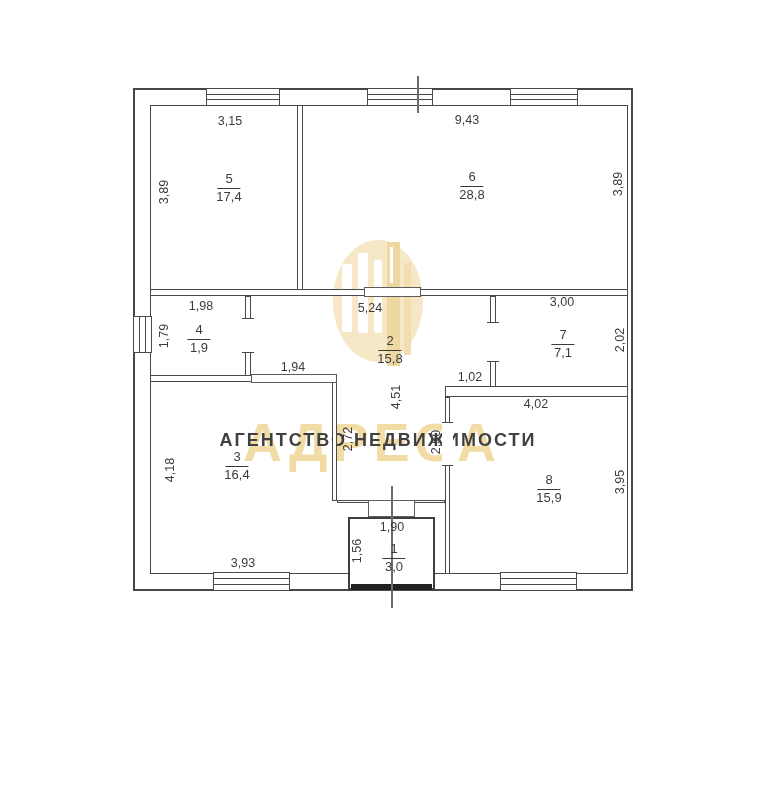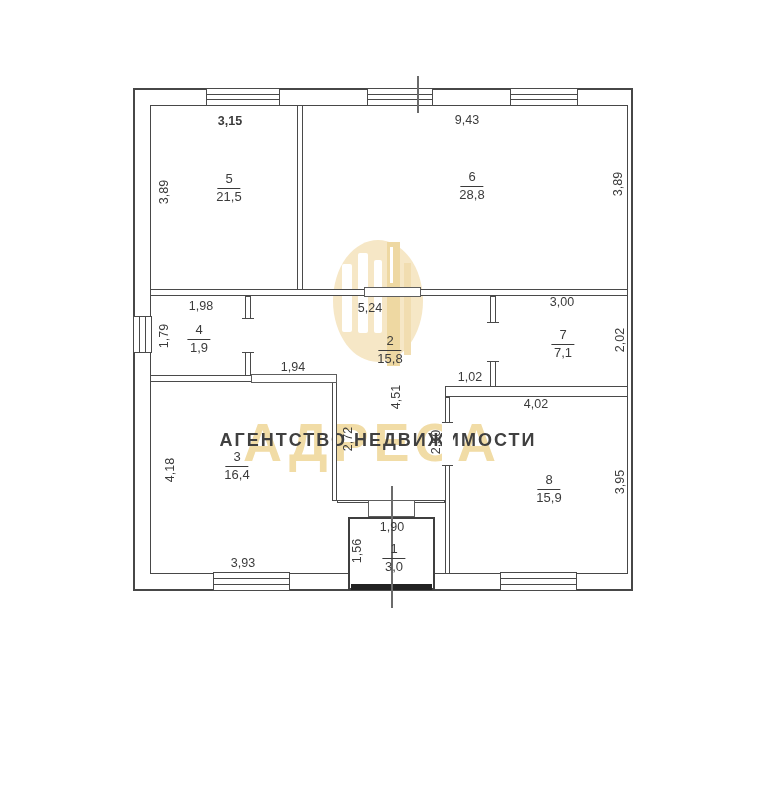--- a/index.html
+++ b/index.html
@@ -85,21 +85,21 @@
   <div class="window h" style="left:206px;top:88px;width:74px;height:18px;"></div>
   <div class="window h" style="left:367px;top:88px;width:66px;height:18px;"></div>
   <div class="window h" style="left:510px;top:88px;width:68px;height:18px;"></div>
   <div class="window v" style="left:133px;top:316px;width:19px;height:37px;"></div>
   <div class="window h" style="left:213px;top:572px;width:77px;height:19px;"></div>
   <div class="window h" style="left:500px;top:572px;width:77px;height:19px;"></div>
 
   <div class="axis" style="left:417px;top:76px;height:37px;"></div>
   <div class="axis" style="left:391px;top:486px;height:122px;"></div>
 
-  <div class="dim" style="left:230px;top:121px;font-weight:bold;">3,15</div>
+  <div class="dim" style="left:230px;top:121px;">3,15</div>
   <div class="dim" style="left:467px;top:120px;">9,43</div>
   <div class="dim" style="left:201px;top:306px;">1,98</div>
   <div class="dim" style="left:370px;top:308px;">5,24</div>
   <div class="dim" style="left:562px;top:302px;">3,00</div>
   <div class="dim" style="left:293px;top:367px;">1,94</div>
   <div class="dim" style="left:470px;top:377px;">1,02</div>
   <div class="dim" style="left:536px;top:404px;">4,02</div>
   <div class="dim" style="left:392px;top:527px;text-align:center;">1,90</div>
   <div class="dim" style="left:243px;top:563px;">3,93</div>
 
@@ -109,21 +109,21 @@
   <div class="dim v" style="left:620px;top:340px;">2,02</div>
   <div class="dim v" style="left:396px;top:397px;">4,51</div>
   <div class="dim v" style="left:348px;top:439px;">2,72</div>
   <div class="dim v" style="left:436px;top:442px;">2,50</div>
   <div class="dim v" style="left:170px;top:470px;">4,18</div>
   <div class="dim v" style="left:620px;top:482px;">3,95</div>
   <div class="dim v" style="left:357px;top:551px;">1,56</div>
 
   <div class="room" style="left:229px;top:172px;">
     <span class="num">5</span>
-    <div class="area">21,5</div>
+    <div class="area">17,4</div>
   </div>
   <div class="room" style="left:472px;top:170px;">
     <span class="num">6</span>
     <div class="area">28,8</div>
   </div>
   <div class="room" style="left:199px;top:323px;">
     <span class="num">4</span>
     <div class="area">1,9</div>
   </div>
   <div class="room" style="left:390px;top:334px;">

